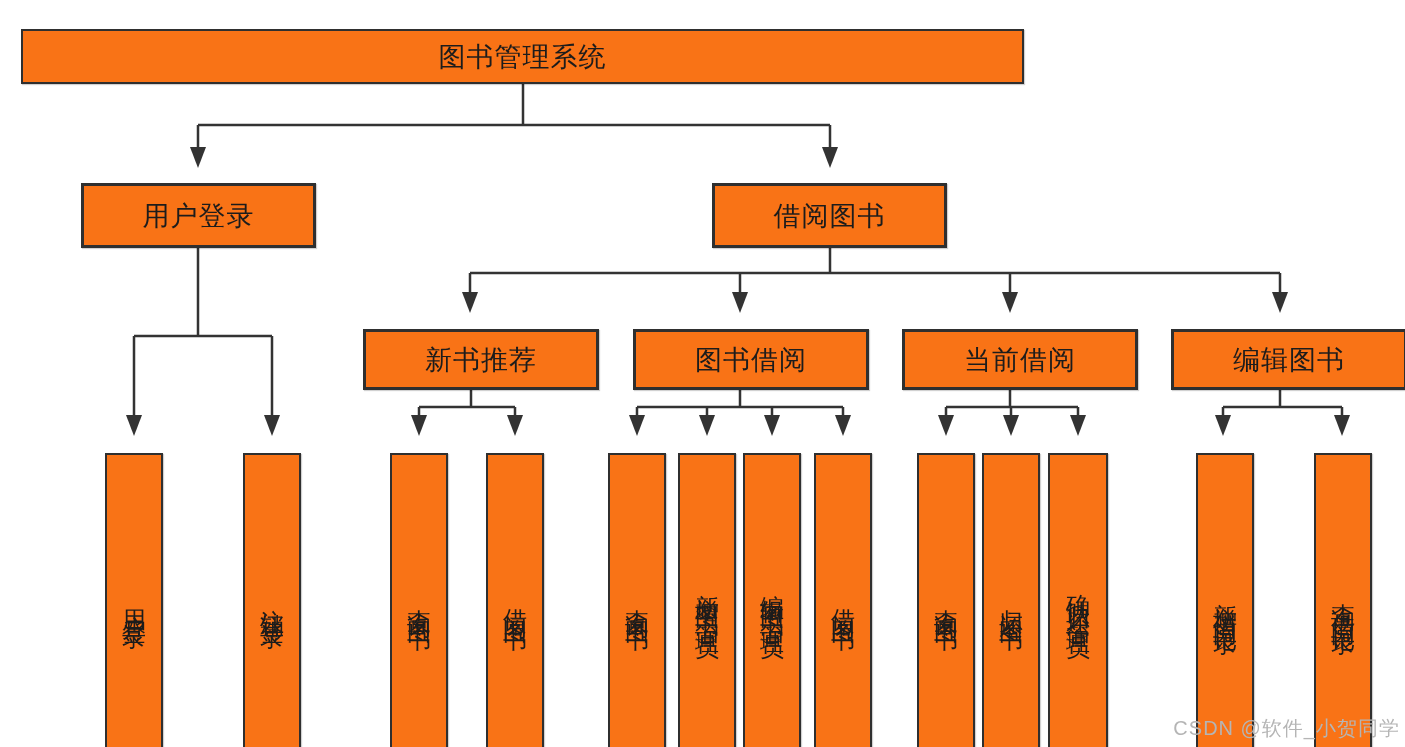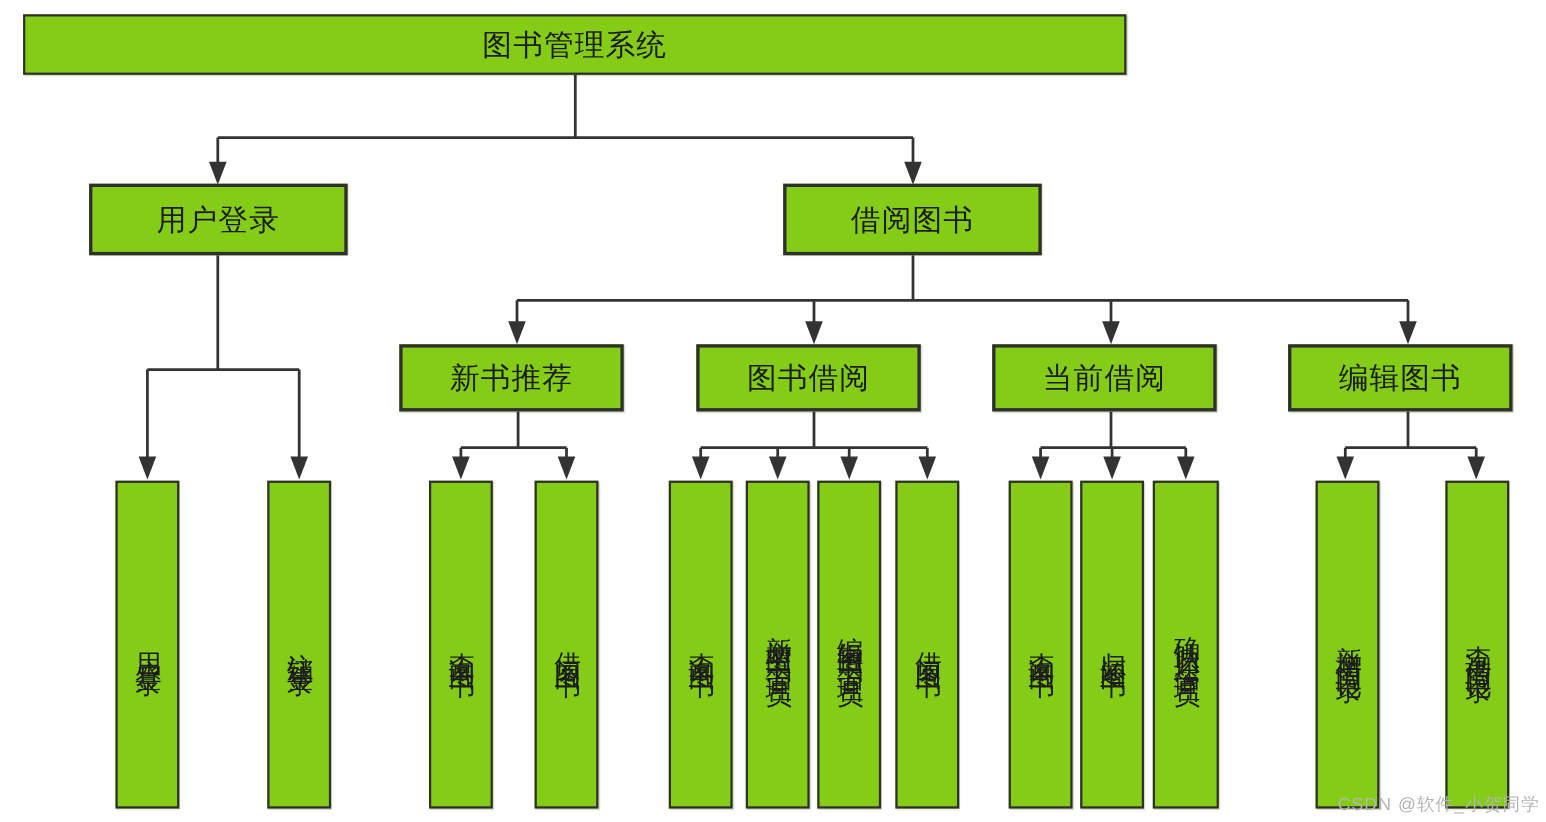--- a/index.html
+++ b/index.html
@@ -17,37 +17,38 @@
   }
   #connectors {
     position: absolute;
     left: 0;
     top: 0;
     z-index: 1;
   }
   .node {
     position: absolute;
     box-sizing: border-box;
-    background: #84cc16;
+    background: #f97316;
     border: 2px solid #2f2f2f;
     display: flex;
     align-items: center;
     justify-content: center;
     z-index: 2;
     box-shadow: 1px 1px 1px rgba(0,0,0,0.18);
+    margin-top: 16px;
   }
   .lvl-top {
     left: 21px; top: 13px; width: 1003px; height: 55px;
   }
   .lvl-2 {
     top: 167px; width: 235px; height: 65px;
     border-width: 3px;
   }
   .lvl-3 {
-    top: 313px; width: 204px; height: 61px;
+    top: 313px; width: 236px; height: 61px;
     border-width: 3px;
   }
   .leaf {
     top: 437px; width: 58px; height: 298px;
     border-width: 2px;
   }
   .h-label {
     font-size: 27px;
     color: #1c1c1c;
     letter-spacing: 1px;
@@ -59,21 +60,21 @@
     font-size: 24px;
     color: #1c1c1c;
     letter-spacing: 6px;
     line-height: 1;
   }
   #watermark {
     position: absolute;
     right: 5px;
     bottom: 5px;
     z-index: 3;
-    font-size: 16px;
+    font-size: 20px;
     color: #b5b5b5;
     letter-spacing: 1px;
     white-space: nowrap;
   }
 </style>
 </head>
 <body>
 
 <div id="canvas">
 

